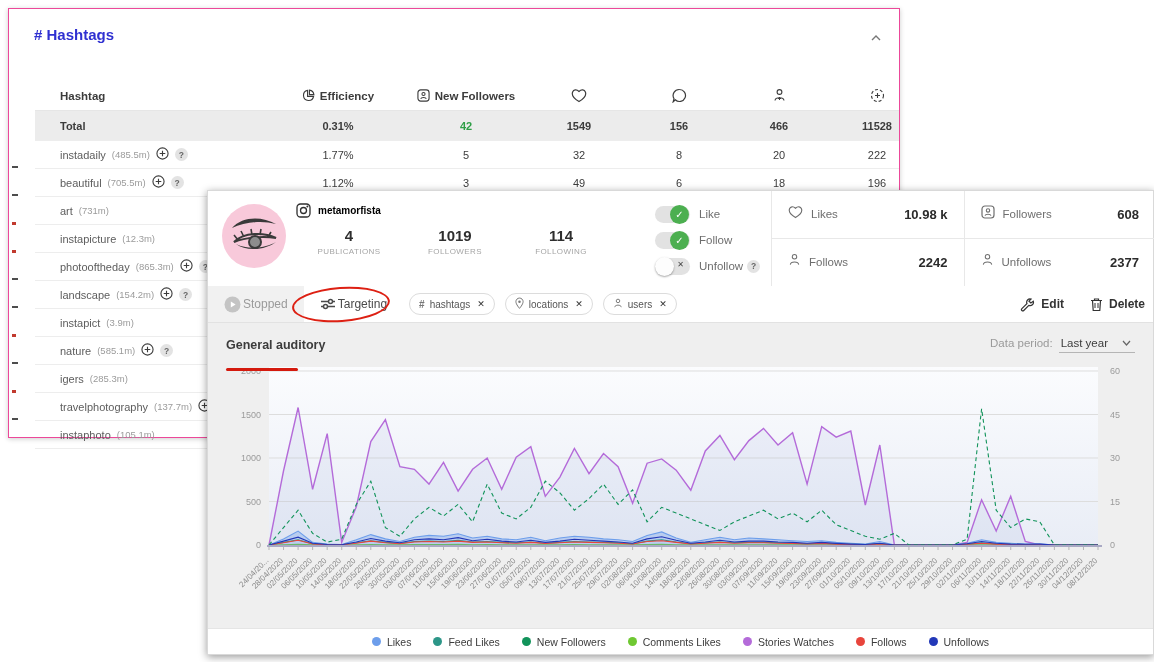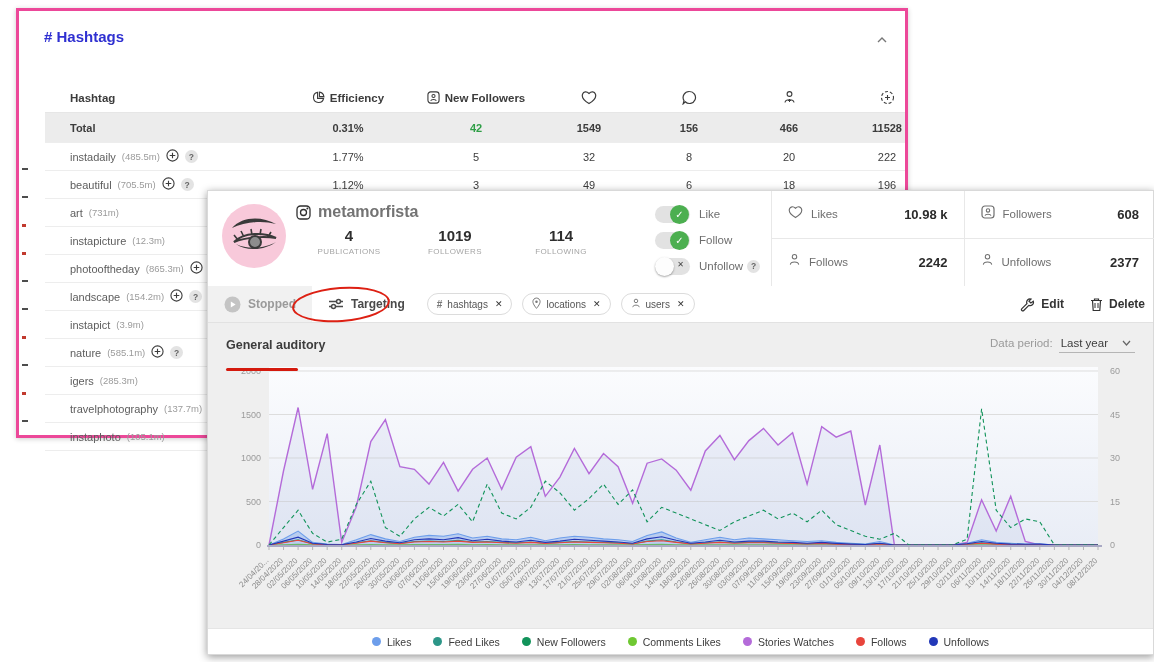--- a/index.html
+++ b/index.html
@@ -1,22 +1,22 @@
 <!DOCTYPE html>
 <html><head>
 <meta charset="utf-8">
 <style>
   * { margin:0; padding:0; box-sizing:border-box; }
   html,body { width:1154px; height:662px; background:#fff; overflow:hidden;
               font-family:"Liberation Sans", sans-serif; }
   .window { position:absolute; background:#fff; }
 
   
-  #hashtags-panel { left:16px; top:8px; width:892px; height:430px;
-    border:3px solid #ec4899; box-shadow:0 1px 5px rgba(0,0,0,.20); }
+  #hashtags-panel { left:8px; top:8px; width:892px; height:430px;
+    border:1px solid #ec4899; box-shadow:0 1px 5px rgba(0,0,0,.20); }
   #hashtags-title { color:#2f30d1; font-size:15px; font-weight:bold; padding:17px 0 0 25px; }
   #collapse-chevron { position:absolute; right:18px; top:24px; width:10px; height:10px; color:#777; cursor:pointer; }
   .htable { position:absolute; left:0; top:72px; width:100%; }
   .hgrid { display:grid; grid-template-columns:238px 130px 126px 100px 100px 100px 96px; align-items:center;margin-left:26px; }
   .hhead { height:30px; border-bottom:1px solid #e6e6e6; font-size:11.5px; font-weight:bold; color:#3c3c3c; }
   .hhead .c { display:flex; justify-content:center; align-items:flex-end; gap:5px; }
   .hhead .c svg { display:block; }
   .hrow { height:28px; border-bottom:1px solid #ededed; font-size:11px; color:#3c3c3c; }
   .hrow.total { height:30px; background:#ececec; font-weight:bold; }
   .cell-name { padding-left:25px; display:flex; align-items:center; gap:6px; color:#5d5d5d; }
@@ -31,21 +31,21 @@
   .row-marker.dark { background:#4d4d4d; }
   .row-marker.red  { background:#c13a2e; height:3px; width:4px; }
 
   
   #profile-panel { left:207px; top:190px; width:947px; height:465px;
     border:1px solid #d9d9d9; box-shadow:0 2px 8px rgba(0,0,0,.40); display:flex; flex-direction:column; }
 
   .profile-head { height:95px; display:flex; position:relative; }
   #avatar { position:absolute; left:14px; top:13px; width:64px; height:64px; border-radius:50%; background:#f8c9da; overflow:hidden; }
   .name-row { position:absolute; left:88px; top:12px; display:flex; align-items:center; gap:7px; }
-  #ig-username { font-size:16px; font-weight:bold; color:#737373; }
+  #ig-username { font-size:10px; font-weight:bold; color:#000000; }
   .pstats { position:absolute; left:88px; top:36px; display:flex; }
   .pstat { width:106px; text-align:center; }
   .pstat .v { font-size:15px; font-weight:bold; color:#2f2f2f; }
   .pstat .l { font-size:8px; color:#a5a5a5; letter-spacing:.4px; margin-top:3px; }
   .toggles { position:absolute; left:447px; top:10px; }
   .toggle-row { display:flex; align-items:center; gap:9px; height:26px; }
   .track { width:35px; height:17px; border-radius:9px; background:#e2e2e2; position:relative; cursor:pointer; }
   .knob-on { position:absolute; right:1px; top:-1px; width:19px; height:19px; border-radius:50%; background:#4caf50;
     color:#fff; font-size:10px; display:flex; align-items:center; justify-content:center; }
   .knob-off { position:absolute; left:0; top:-1px; width:19px; height:19px; border-radius:50%; background:#fdfdfd;
@@ -55,21 +55,21 @@
   .cards { position:absolute; left:563px; top:0; width:384px; height:95px; border-left:1px solid #e8e8e8;
     display:grid; grid-template-columns:1fr 1fr; grid-template-rows:1fr 1fr; }
   .card { display:flex; align-items:center; padding:0 16px; gap:8px; }
   .card.c2 { border-left:1px solid #e8e8e8; }
   .card.r1 { border-bottom:1px solid #e8e8e8; }
   .card .lab { font-size:11.5px; color:#6e6e6e; }
   .card .val { margin-left:auto; font-size:13px; font-weight:bold; color:#2b2b2b; }
   .card svg { color:#6e6e6e; }
 
   .tabbar { height:37px; border-bottom:1px solid #e2e2e2; display:flex; align-items:center; position:relative; }
-  .tab { display:flex; align-items:center; gap:7px; height:100%; padding:0 16px; font-size:12px; font-weight:bold; cursor:pointer; }
+  .tab { display:flex; align-items:center; gap:2px; height:100%; padding:0 16px; font-size:12px; font-weight:normal; cursor:pointer; }
   #tab-stopped { background:#f1f1f1; color:#9a9a9a; }
   #tab-statistic { color:#3031c9; }
   #tab-targeting { color:#4a4a4a; }
   .chips { display:flex; gap:10px; margin-left:6px; }
   .chip { display:flex; align-items:center; gap:5px; height:22px; padding:0 9px; border:1px solid #dcdcdc;
     border-radius:11px; font-size:10px; color:#555; background:#fff; }
   .chip .x { font-size:9px; color:#333; cursor:pointer; margin-left:2px; }
   .actions { margin-left:auto; display:flex; gap:26px; padding-right:8px; }
   .action { display:flex; align-items:center; gap:6px; font-size:12px; font-weight:bold; color:#333; cursor:pointer; }
   #statistic-ellipse { position:absolute; left:84px; top:1px; width:98px; height:35px;

